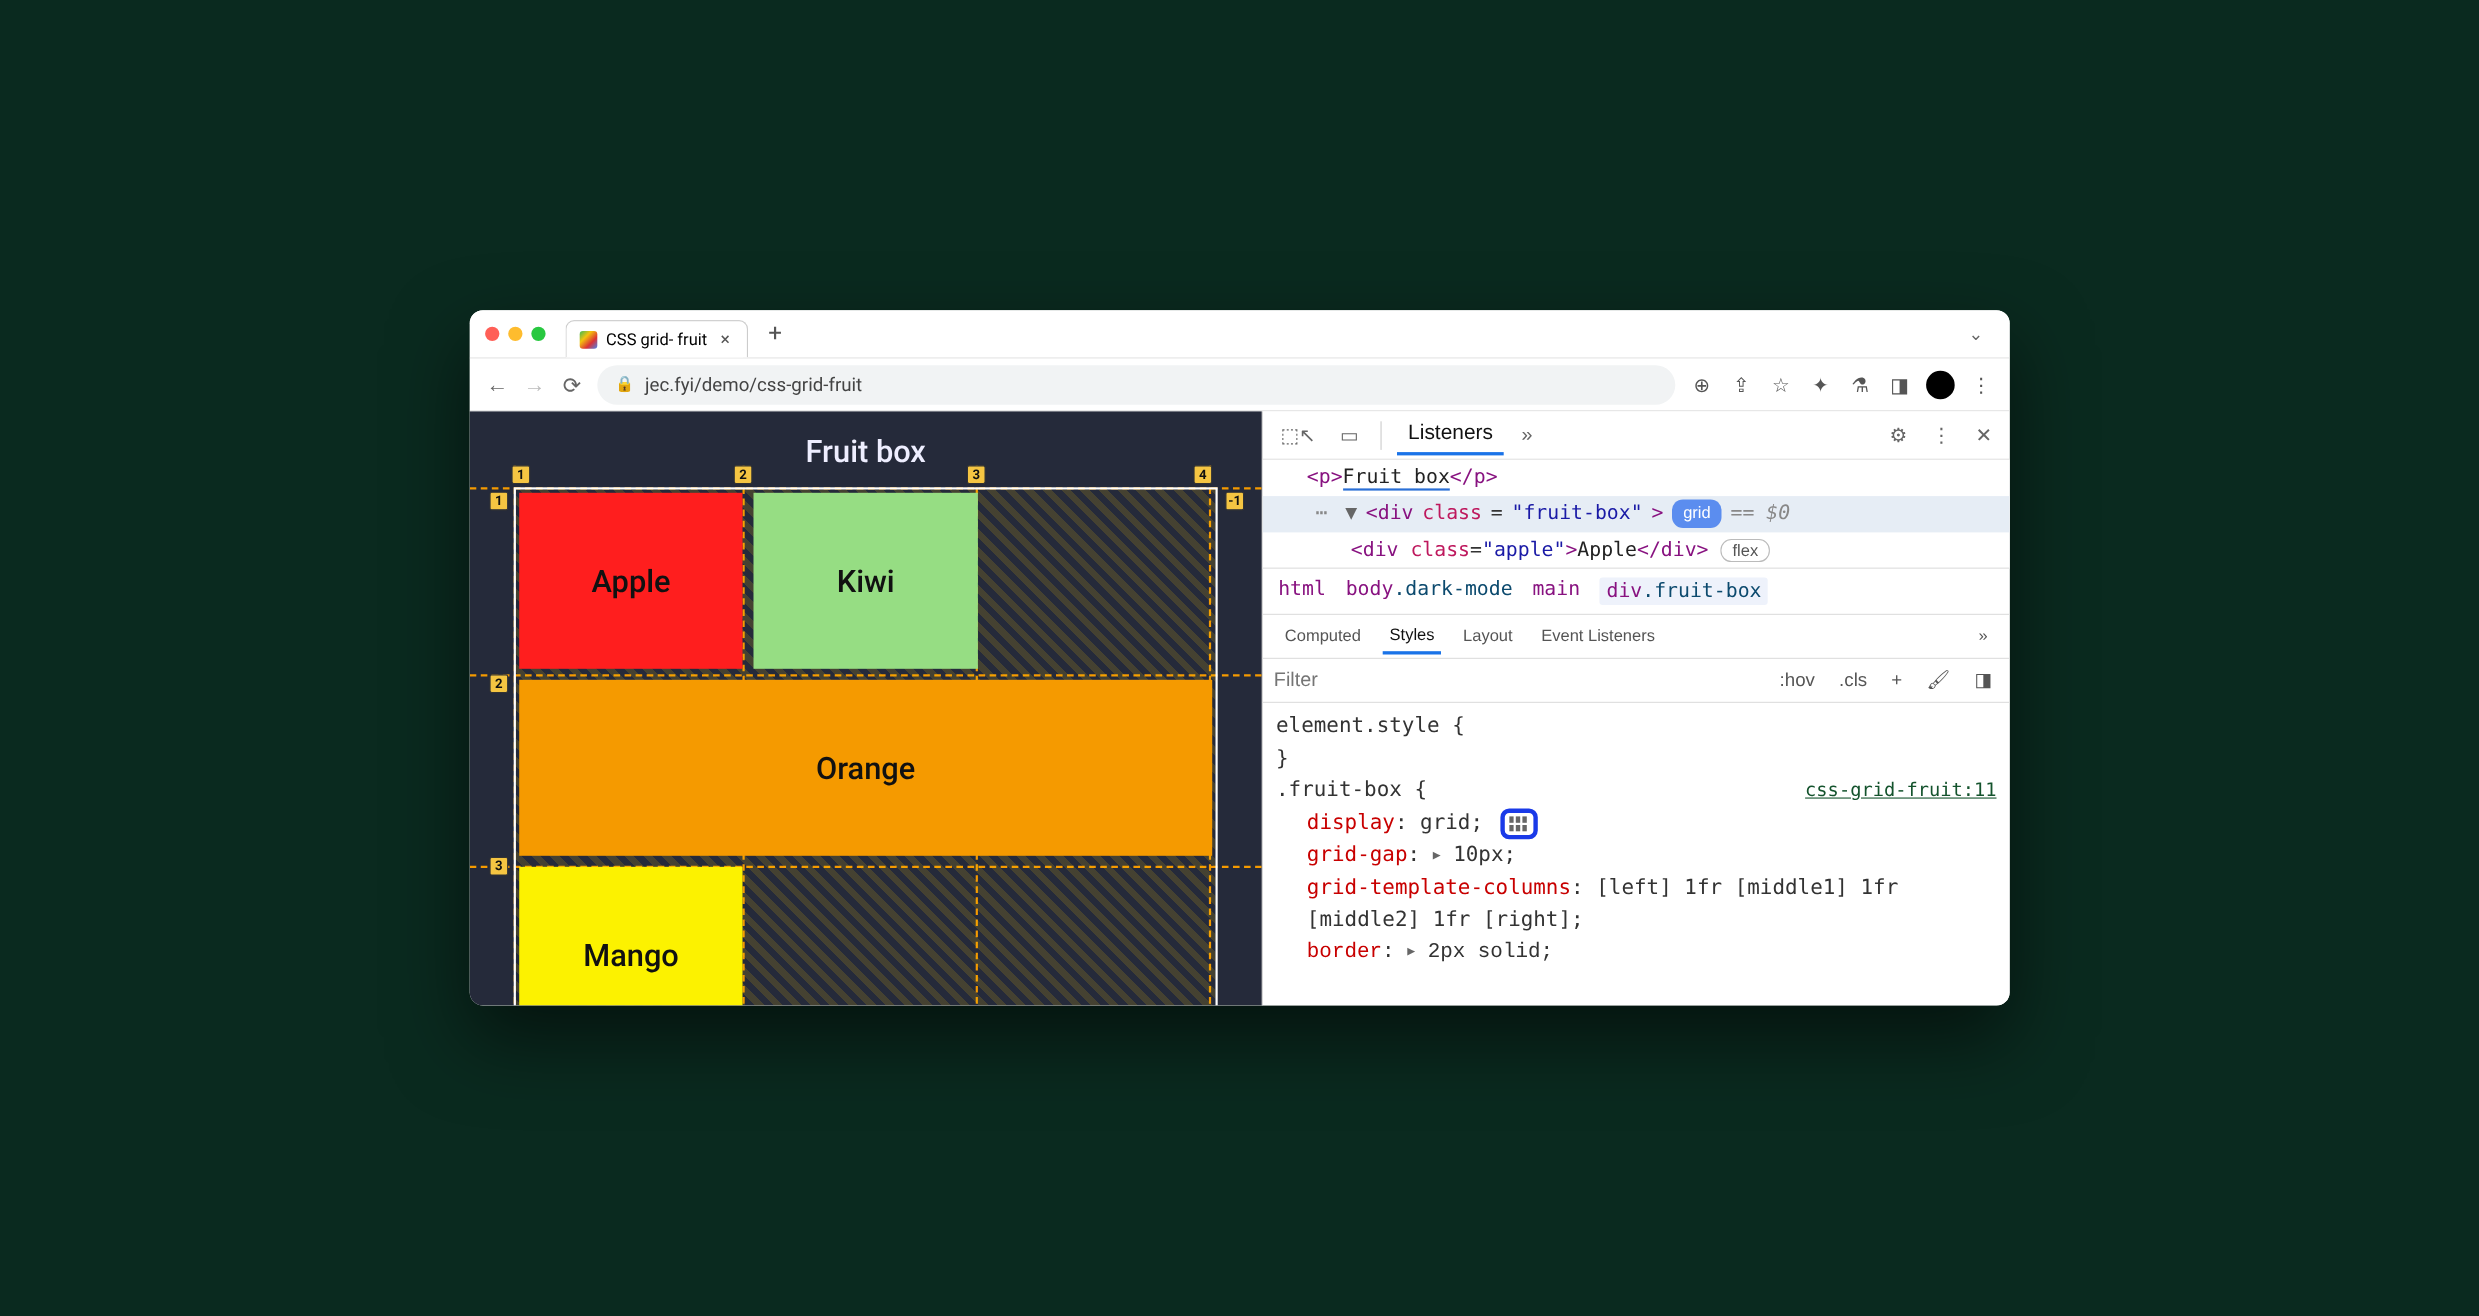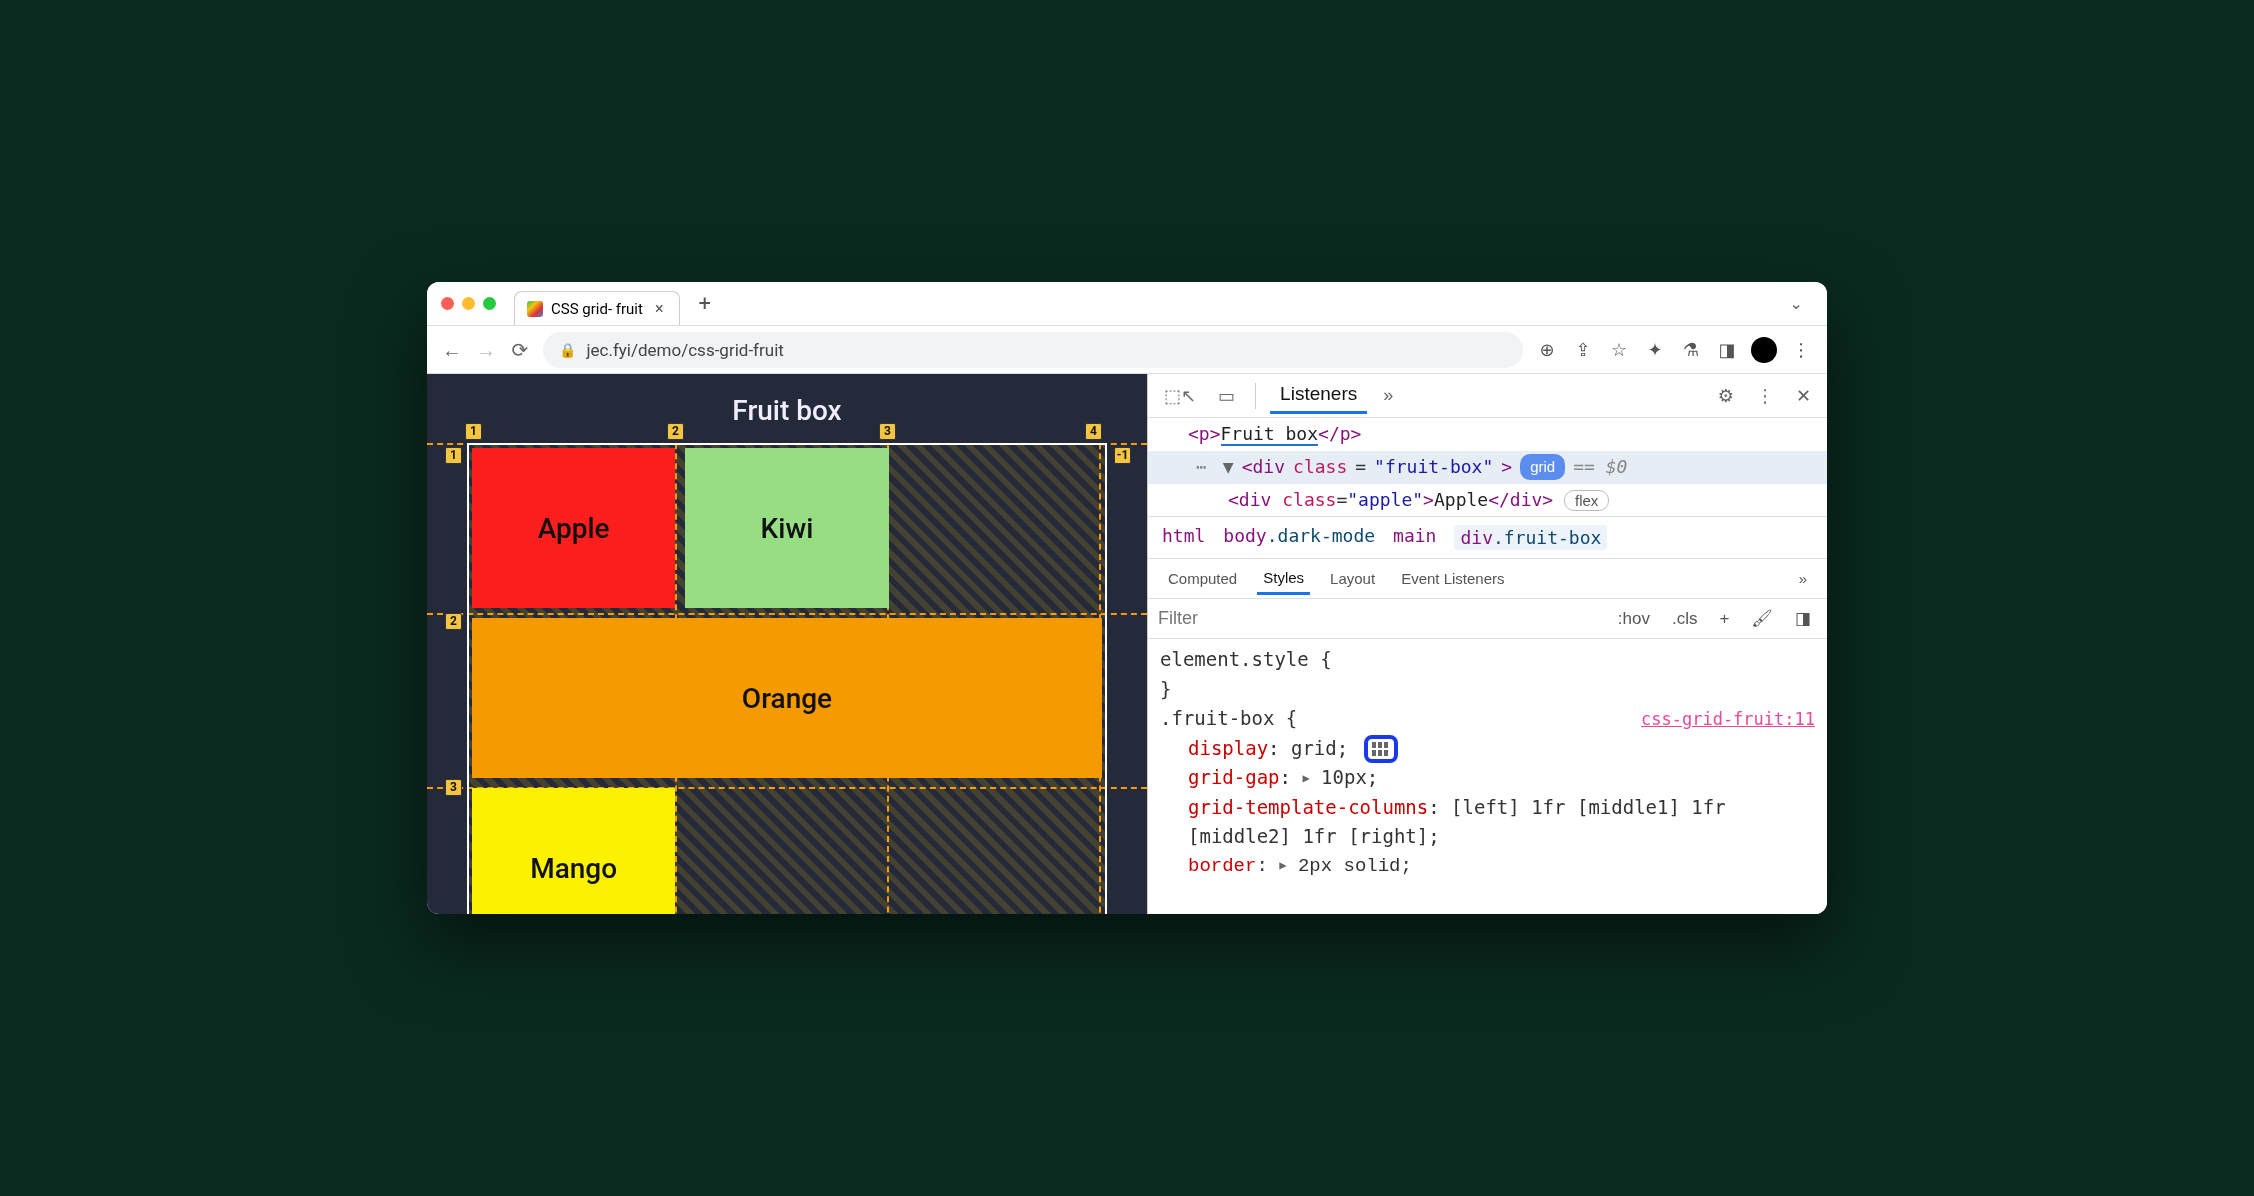--- a/index.html
+++ b/index.html
@@ -126,21 +126,21 @@
 .sub-tabs .st.active{color:#111;border-bottom:3px solid #1a73e8;}
 .sub-tabs .spacer{flex:1;}
 
 .filter-row{display:flex;align-items:center;gap:10px;padding:4px 10px;border-bottom:1px solid #ddd;height:40px;font-family:-apple-system,sans-serif;}
 .filter-row input{border:none;flex:1;font-size:18px;outline:none;color:#14532d;}
 .pill{color:#555;font-size:17px;padding:2px 6px;}
 
 .styles{padding:6px 12px 12px;font-size:19px;line-height:1.55;}
 .sel{color:#333;} .prop{color:#c80000;} .val{color:#333;}
 .rule-head{display:flex;justify-content:space-between;align-items:baseline;}
-.src{color:#ec4899;text-decoration:underline;font-size:17px;}
+.src{color:#14532d;text-decoration:underline;font-size:17px;}
 .grid-btn{
   display:inline-flex;align-items:center;justify-content:center;
   width:34px;height:28px;border:4px solid #1a3ae8;border-radius:8px;
   vertical-align:middle;margin-left:4px;
 }
 .grid-btn svg{display:block;}
 .tri{color:#666;font-size:12px;display:inline-block;transform:translateY(-2px);}
 </style>
 </head>
 <body>

